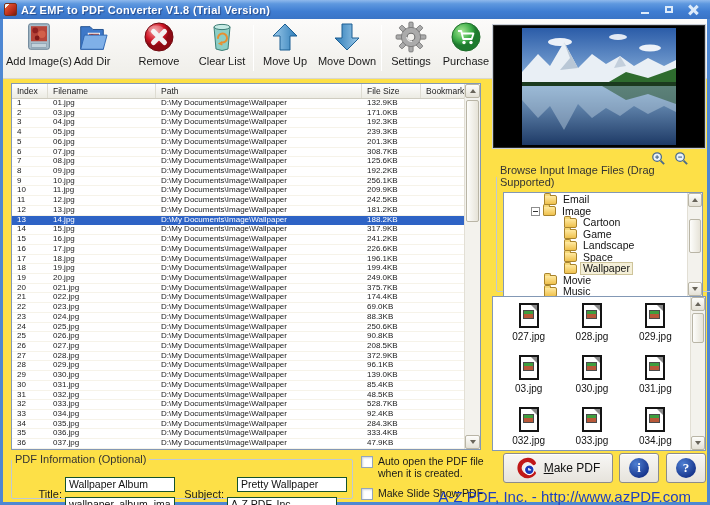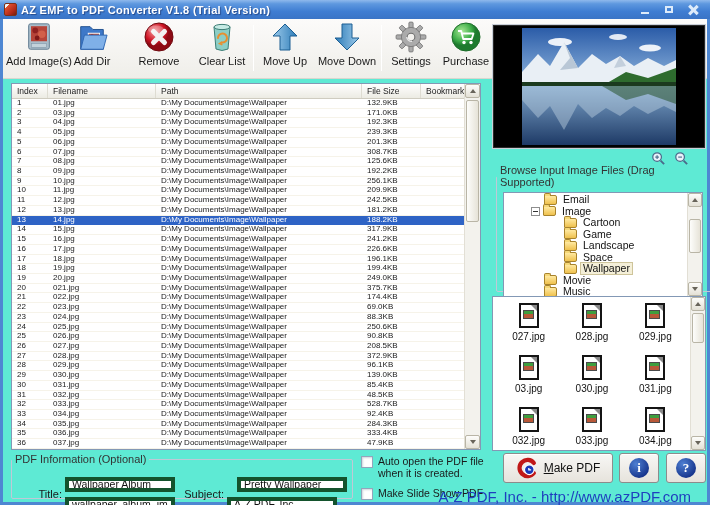--- a/index.html
+++ b/index.html
@@ -18,21 +18,21 @@
   .win-controls { display:flex; gap:10px; margin-right:6px; align-items:center; }
   .wc { width:14px; height:12px; display:flex; align-items:center; justify-content:center; cursor:default; }
   .glyph-min { width:8px; height:2px; background:#DDEBFA; margin-top:6px; }
   .glyph-max { width:8px; height:7px; border:2px solid #DDEBFA; border-top-width:2px; }
   .glyph-close { position:relative; width:10px; height:10px; }
   .glyph-close::before,.glyph-close::after { content:""; position:absolute; left:4px; top:-1px; width:2.5px; height:12px; background:#DDEBFA; }
   .glyph-close::before { transform:rotate(45deg); }
   .glyph-close::after { transform:rotate(-45deg); }
 
   
-  .content { position:absolute; left:3px; top:19px; width:704px; height:483px; background:#5eead4; }
+  .content { position:absolute; left:3px; top:19px; width:704px; height:483px; background:#fde047; }
 
   
   .toolbar { position:absolute; left:0; top:0; width:704px; height:60px;
     background:linear-gradient(180deg,#FCFBFA,#EFEEE9); border-bottom:1px solid #D9D7CE; }
   .tbtn { position:absolute; top:2px; height:56px; display:flex; flex-direction:column; align-items:center;
     justify-content:flex-start; cursor:default; }
   .tbtn svg { display:block; }
   .tlabeltxt { font-size:11px; color:#1A1A1A; margin-top:2px; white-space:nowrap; }
   .tsep { position:absolute; top:6px; width:1px; height:46px; background:#CFCDC4; border-right:1px solid #FFFFFF; }
 
@@ -58,21 +58,21 @@
   .ar-dn { width:0;height:0;border-left:3px solid transparent;border-right:3px solid transparent;border-top:4px solid #68645A; }
   .sb-thumb { position:absolute; left:1px; right:1px; background:linear-gradient(90deg,#FDFDFB,#E6E3D8);
     border:1px solid #B9B5A6; border-radius:2px; }
 
   
   fieldset { border:1px solid #BFC9D6; border-radius:2px; }
   legend { font-size:11px; color:#333; padding:0 3px; }
   .pdfinfo { position:absolute; left:8px; top:434px; width:342px; height:46px; }
   .frow { position:absolute; display:flex; align-items:center; }
   .flabel { font-size:11px; color:#1A1A1A; text-align:right;margin-top:20px; }
-  .tinput { height:15px; border:4px solid #14532d; background:#FFF; font-size:10.5px; font-family:"Liberation Sans",sans-serif;
+  .tinput { height:15px; border:1px solid #14532d; background:#FFF; font-size:10.5px; font-family:"Liberation Sans",sans-serif;
     padding:0 3px; color:#111; }
 
   .optsbox { position:absolute; left:358px; top:436px; width:135px; }
   .cbrow { display:flex; align-items:flex-start; margin-bottom:8px; cursor:default; }
   .cb { width:12px; height:12px; min-width:12px; background:#FFF; border:1px solid #93A5BB;
     box-shadow:inset 1px 1px 2px rgba(70,90,120,.25); margin-right:5px; margin-top:1px; }
   .cbl { font-size:10.5px; color:#1A1A1A; line-height:12px; }
 
   
   .preview { position:absolute; left:489px; top:5px; width:214px; height:125px;

